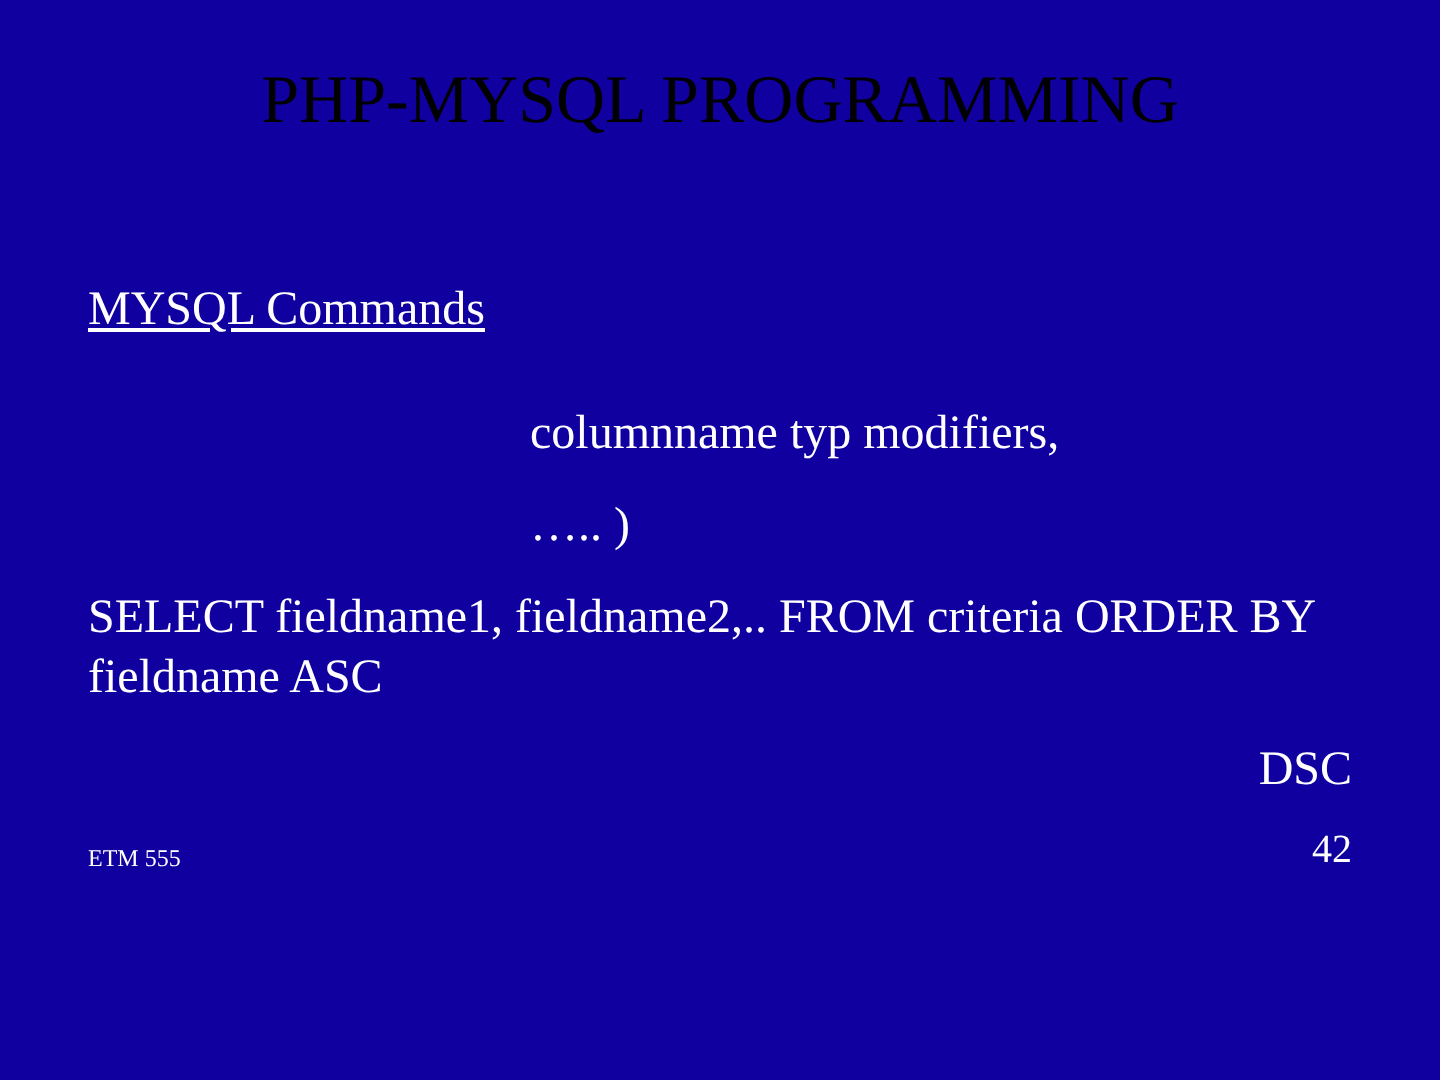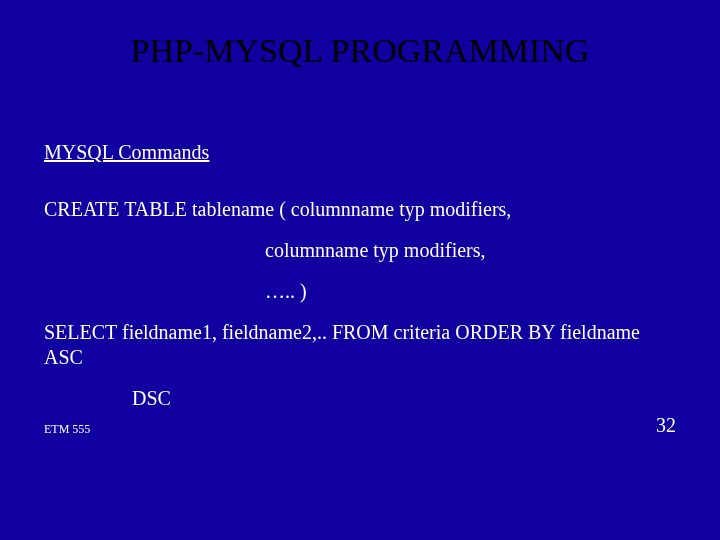--- a/index.html
+++ b/index.html
@@ -26,38 +26,39 @@
     text-align: center;
     font-size: 34px;
     color: #000000;
     font-weight: normal;
   }
   .body {
     position: absolute;
     top: 140px;
     left: 44px;
     right: 44px;
-    font-size: 20px;
+    font-size: 24px;
     line-height: 1.25;
   }
   .underline {
     text-decoration: underline;
   }
   .para {
     margin-bottom: 16px;
   }
   .gap {
     margin-bottom: 32px;
   }
   .indent {
     padding-left: 221px;
     font-family: Liberation Serif, serif;
   }
   .indent2 {
     padding-left: 88px;
+    text-align: right;
   }
   .footer-left {
     position: absolute;
     bottom: 22px;
     left: 44px;
     font-size: 12px;
   }
   .footer-right {
     position: absolute;
     bottom: 22px;
@@ -69,27 +70,26 @@
 <body>
 
 <div class="slide">
 
   <div class="title">PHP-MYSQL PROGRAMMING</div>
 
   <div class="body">
 
     <div class="para gap underline">MYSQL Commands</div>
 
-    <div class="para">CREATE TABLE tablename ( columnname typ modifiers,</div>
     <div class="para indent">columnname typ modifiers,</div>
     <div class="para indent">….. )</div>
 
 
     <div class="para">SELECT fieldname1, fieldname2,.. FROM criteria  ORDER BY fieldname ASC</div>
 
     <div class="para indent2">DSC</div>
 
   </div>
 
   <div class="footer-left">ETM 555</div>
-  <div class="footer-right">32</div>
+  <div class="footer-right">42</div>
 
 </div>
 
 </body></html>

